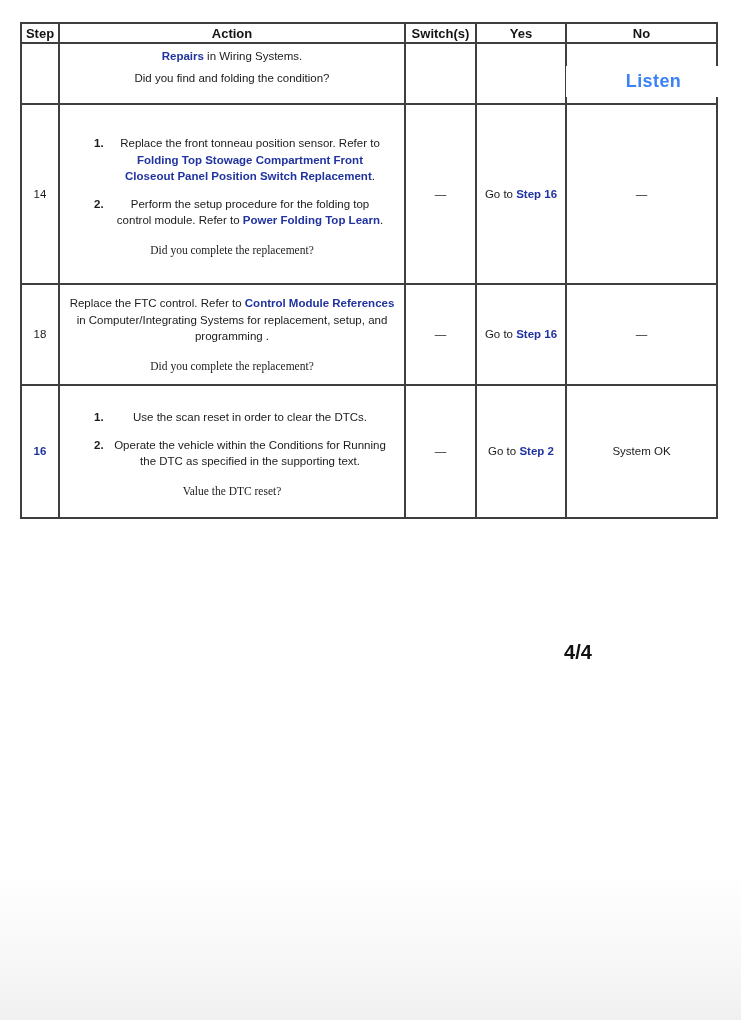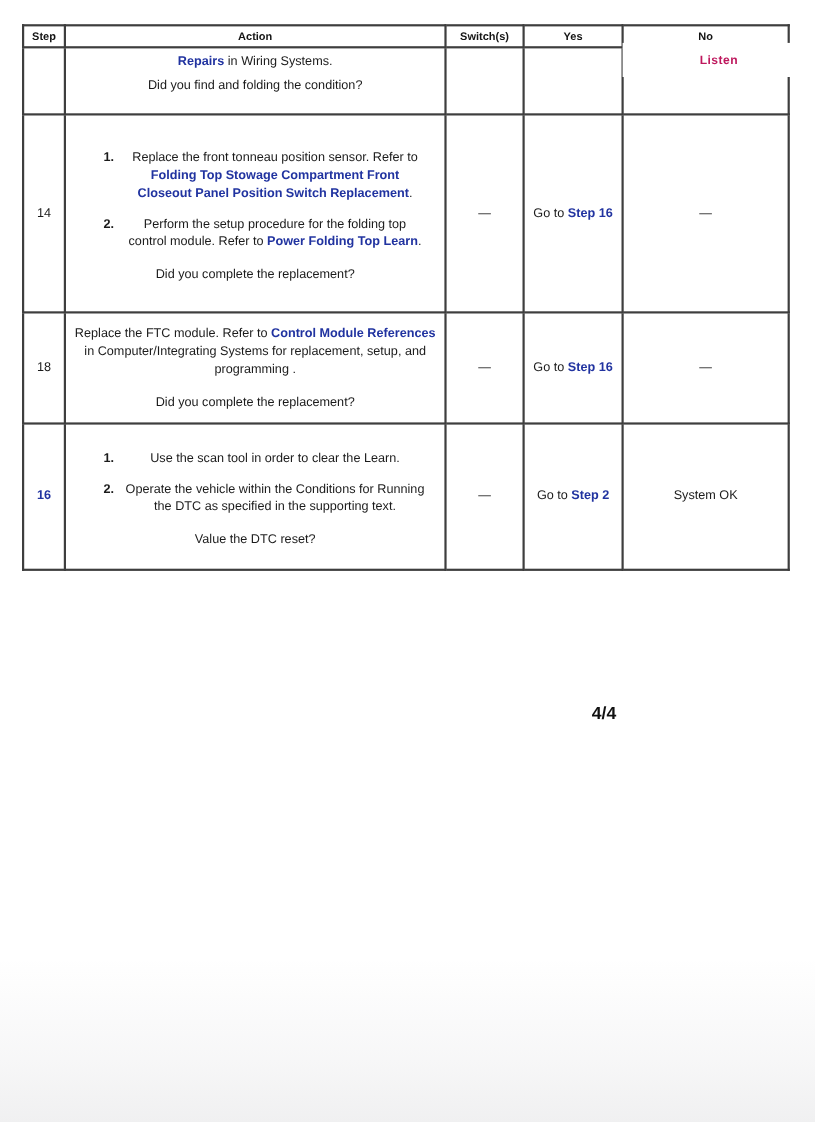--- a/index.html
+++ b/index.html
@@ -19,52 +19,52 @@
   table.steps {
     position:absolute; left:20px; top:22px;
     width:696px;
     border-collapse:collapse; table-layout:fixed;
   }
   .steps th, .steps td {
     border:2px solid var(--border, #3e3e3e);
     overflow:hidden;
   }
   .steps th {
-    font-size:10px; font-weight:bold; text-align:center;
+    font-size:13px; font-weight:bold; text-align:center;
     padding:1px 2px; color:#141414;
   }
   .steps td {
     font-size:11.5px; text-align:center; vertical-align:middle;
     padding:3px 6px; line-height:16.5px;
   }
   td.step-cell { font-size:11.5px; }
   td.step-cell.blue { color:var(--link,#2133a0); font-weight:bold;border-radius:11px; }
   td.action-cell { padding:3px 6px; }
   td.action-cell.top { vertical-align:top; padding-top:2px; }
   td.yes-cell { padding:18px 7px; }
   td.no-cell  { padding:3px 8px; }
 
   .para { margin:6px 0; }
   .action-cell.top .para { margin:2px 0 5px 0; }
   .item { position:relative; padding:0 12px 0 48px; margin:11px 0; text-align:center; }
   .item .num { position:absolute; left:28px; top:0; font-weight:bold; }
-  .question { margin:13px 0 6px 0; }
+  .question { margin:13px 0 6px 0;font-family:Liberation Serif, serif; }
 
   .link { color:var(--link,#2133a0); font-weight:bold; cursor:pointer; }
 
   .listen-box {
-    position:absolute; left:566px; top:39px; width:175px; height:31px;
+    position:absolute; left:566px; top:66px; width:175px; height:31px;
     background:#ffffff;
     display:flex; align-items:center; justify-content:center;
-    font-weight:bold; font-size:11px; letter-spacing:0.4px; color:#be185d;
+    font-weight:bold; font-size:18px; letter-spacing:0.4px; color:#3b82f6;
   }
 
   .page-num {
     position:absolute; left:538px; top:641px; width:80px;
-    font-size:16px; font-weight:bold; color:#111;
+    text-align:center; font-size:20px; font-weight:bold; color:#111;
   }
 </style>
 </head>
 <body style="--link: #2133a0; --border: #3e3e3e; --text: #1b1b1b;">
 
 <table class="steps">
   <colgroup>
       <col style="width: 38px;">
       <col style="width: 346px;">
       <col style="width: 71px;">
@@ -98,31 +98,31 @@
           <div class="item"><span class="num">2.</span><span>Perform the setup procedure for the folding top control module. Refer to </span><span class="link">Power Folding Top Learn</span><span>.</span></div>
           <div class="para question"><span>Did you complete the replacement?</span></div>
         </td>
         <td class="value-cell">—</td>
         <td class="yes-cell"><span>Go to </span><span class="link">Step 16</span></td>
         <td class="no-cell"><span>—</span></td>
       </tr>
       <tr style="height: 101px;">
         <td class="step-cell">18</td>
         <td class="action-cell">
-          <div class="para"><span>Replace the FTC module. Refer to </span><span class="link">Control Module References</span><span> in Computer/Integrating Systems for replacement, setup, and programming .</span></div>
+          <div class="para"><span>Replace the FTC control. Refer to </span><span class="link">Control Module References</span><span> in Computer/Integrating Systems for replacement, setup, and programming .</span></div>
           <div class="para question"><span>Did you complete the replacement?</span></div>
         </td>
         <td class="value-cell">—</td>
         <td class="yes-cell"><span>Go to </span><span class="link">Step 16</span></td>
         <td class="no-cell"><span>—</span></td>
       </tr>
       <tr style="height: 133px;">
         <td class="step-cell blue">16</td>
         <td class="action-cell">
-          <div class="item"><span class="num">1.</span><span>Use the scan tool in order to clear the Learn.</span></div>
+          <div class="item"><span class="num">1.</span><span>Use the scan reset in order to clear the DTCs.</span></div>
           <div class="item"><span class="num">2.</span><span>Operate the vehicle within the Conditions for Running the DTC as specified in the supporting text.</span></div>
           <div class="para question"><span>Value the DTC reset?</span></div>
         </td>
         <td class="value-cell">—</td>
         <td class="yes-cell"><span>Go to </span><span class="link">Step 2</span></td>
         <td class="no-cell"><span>System OK</span></td>
       </tr>
     </tbody>
 </table>
 

